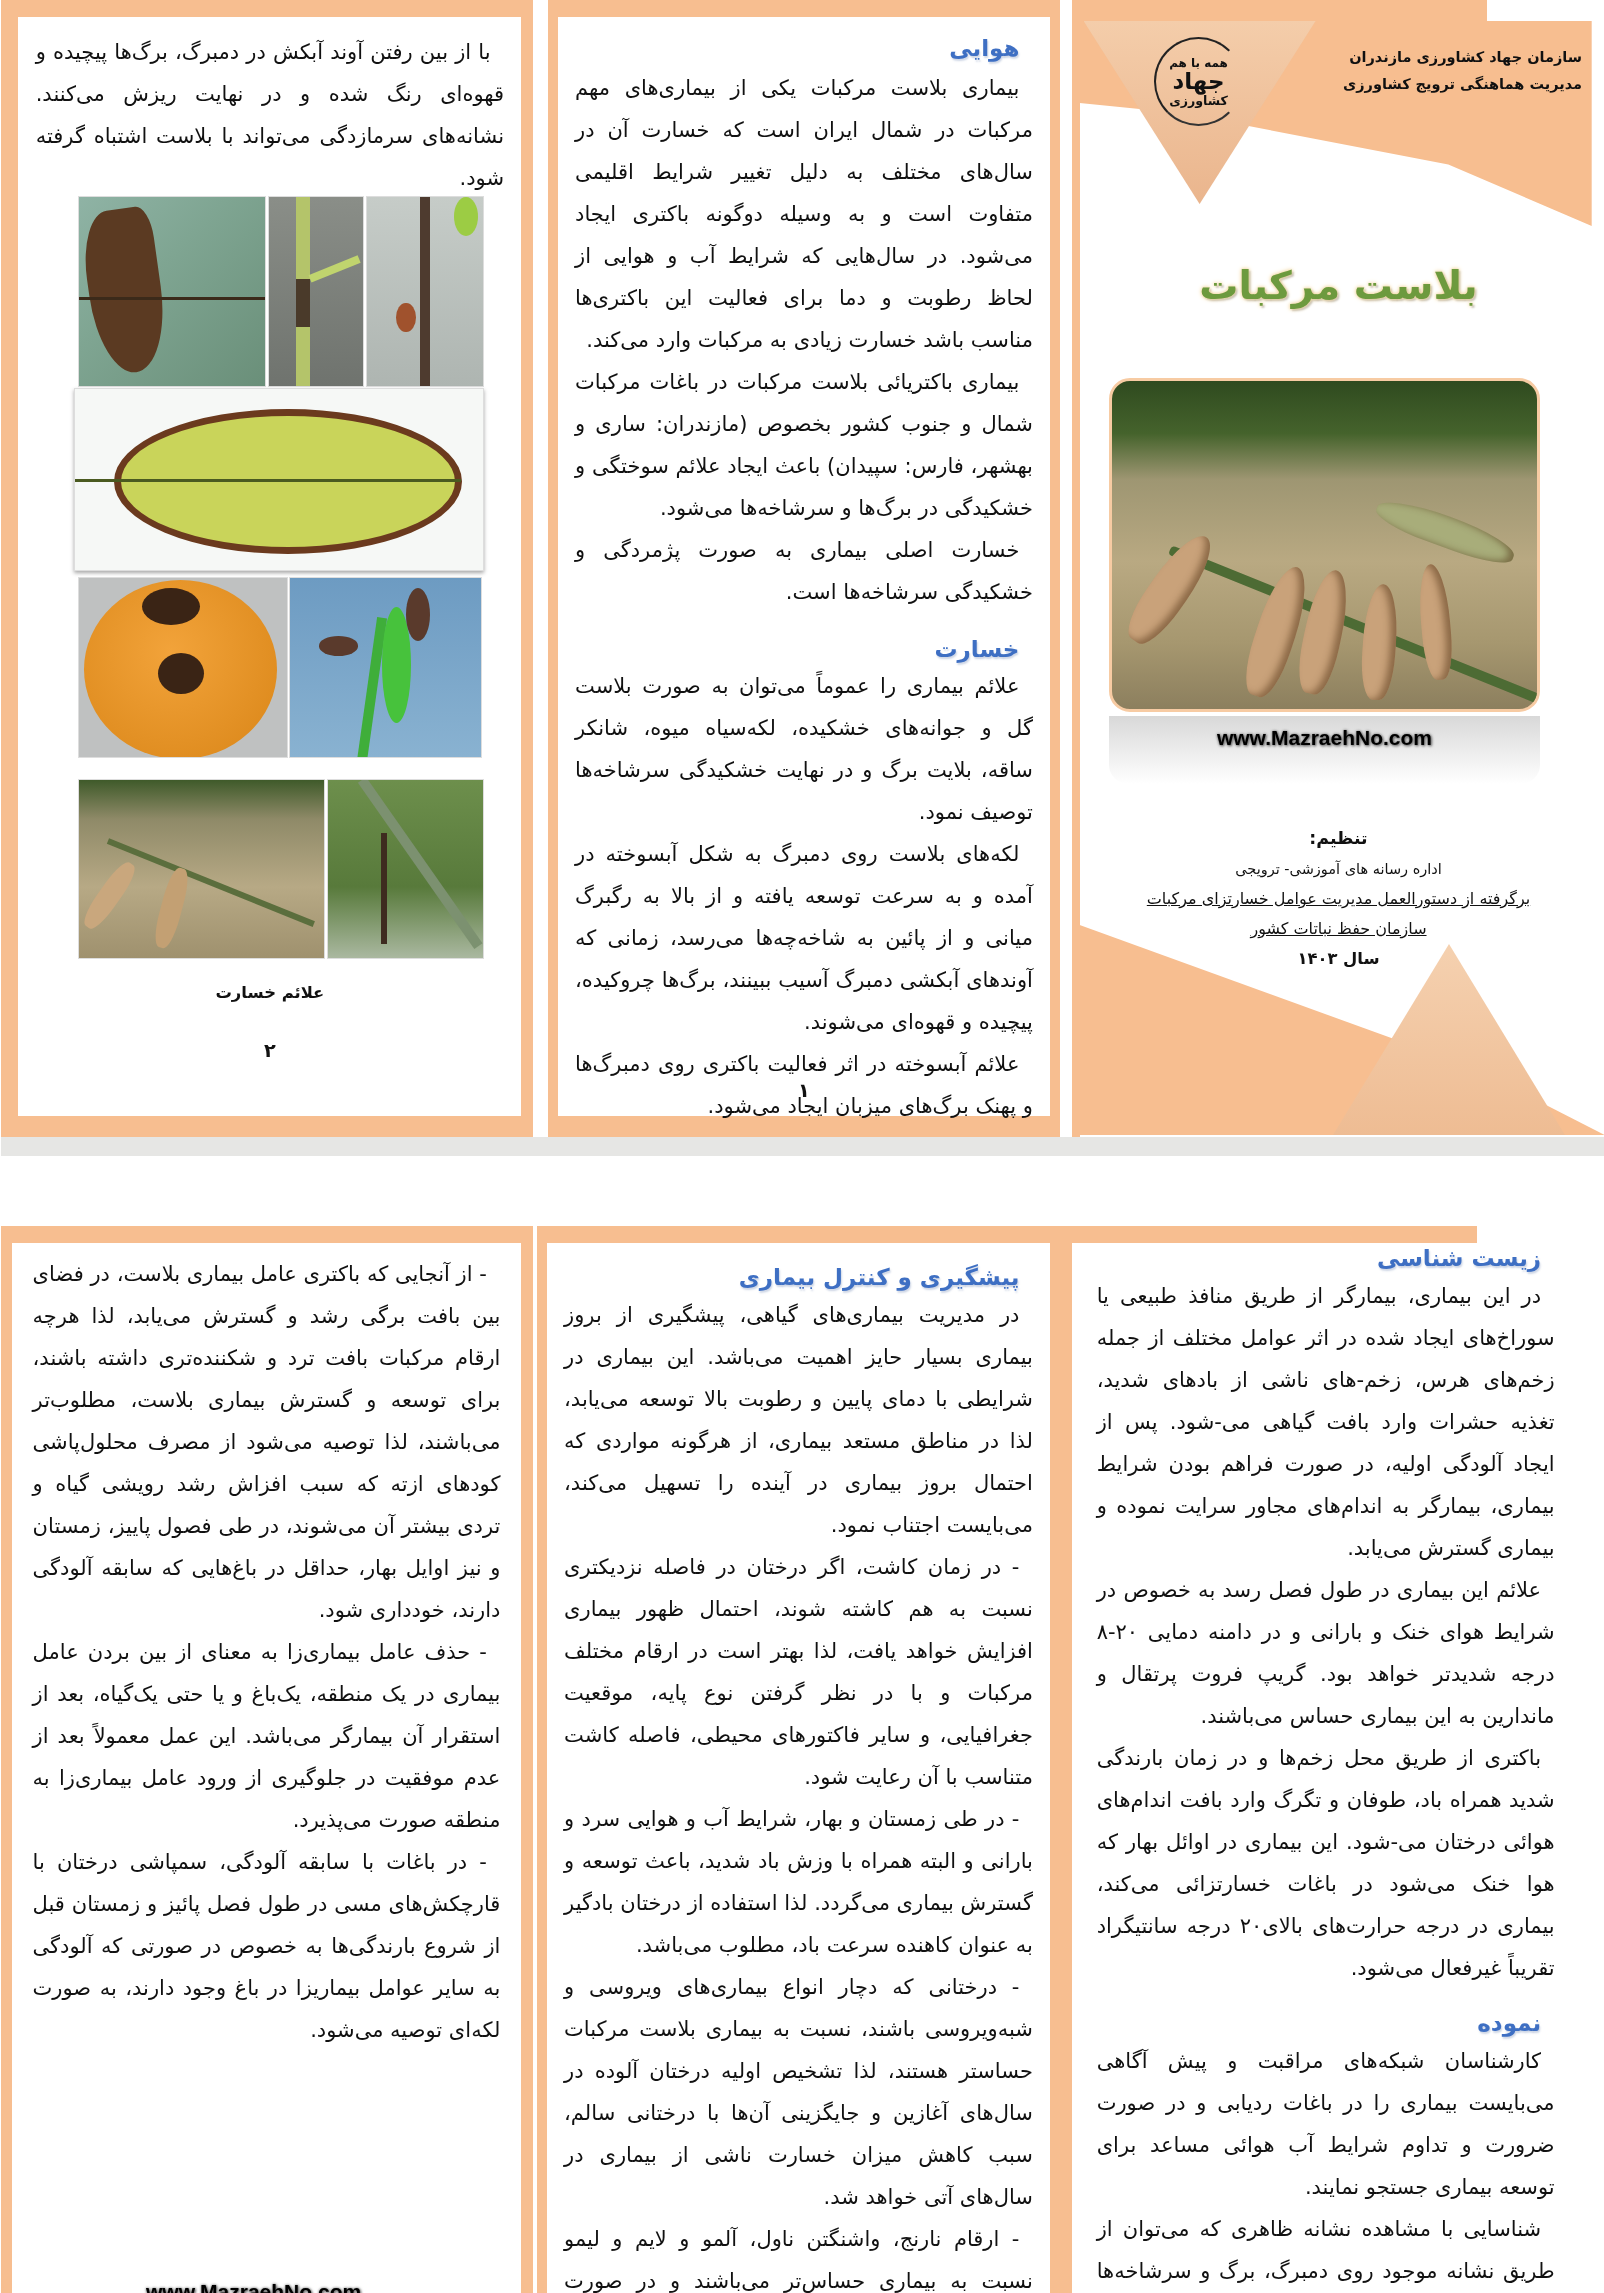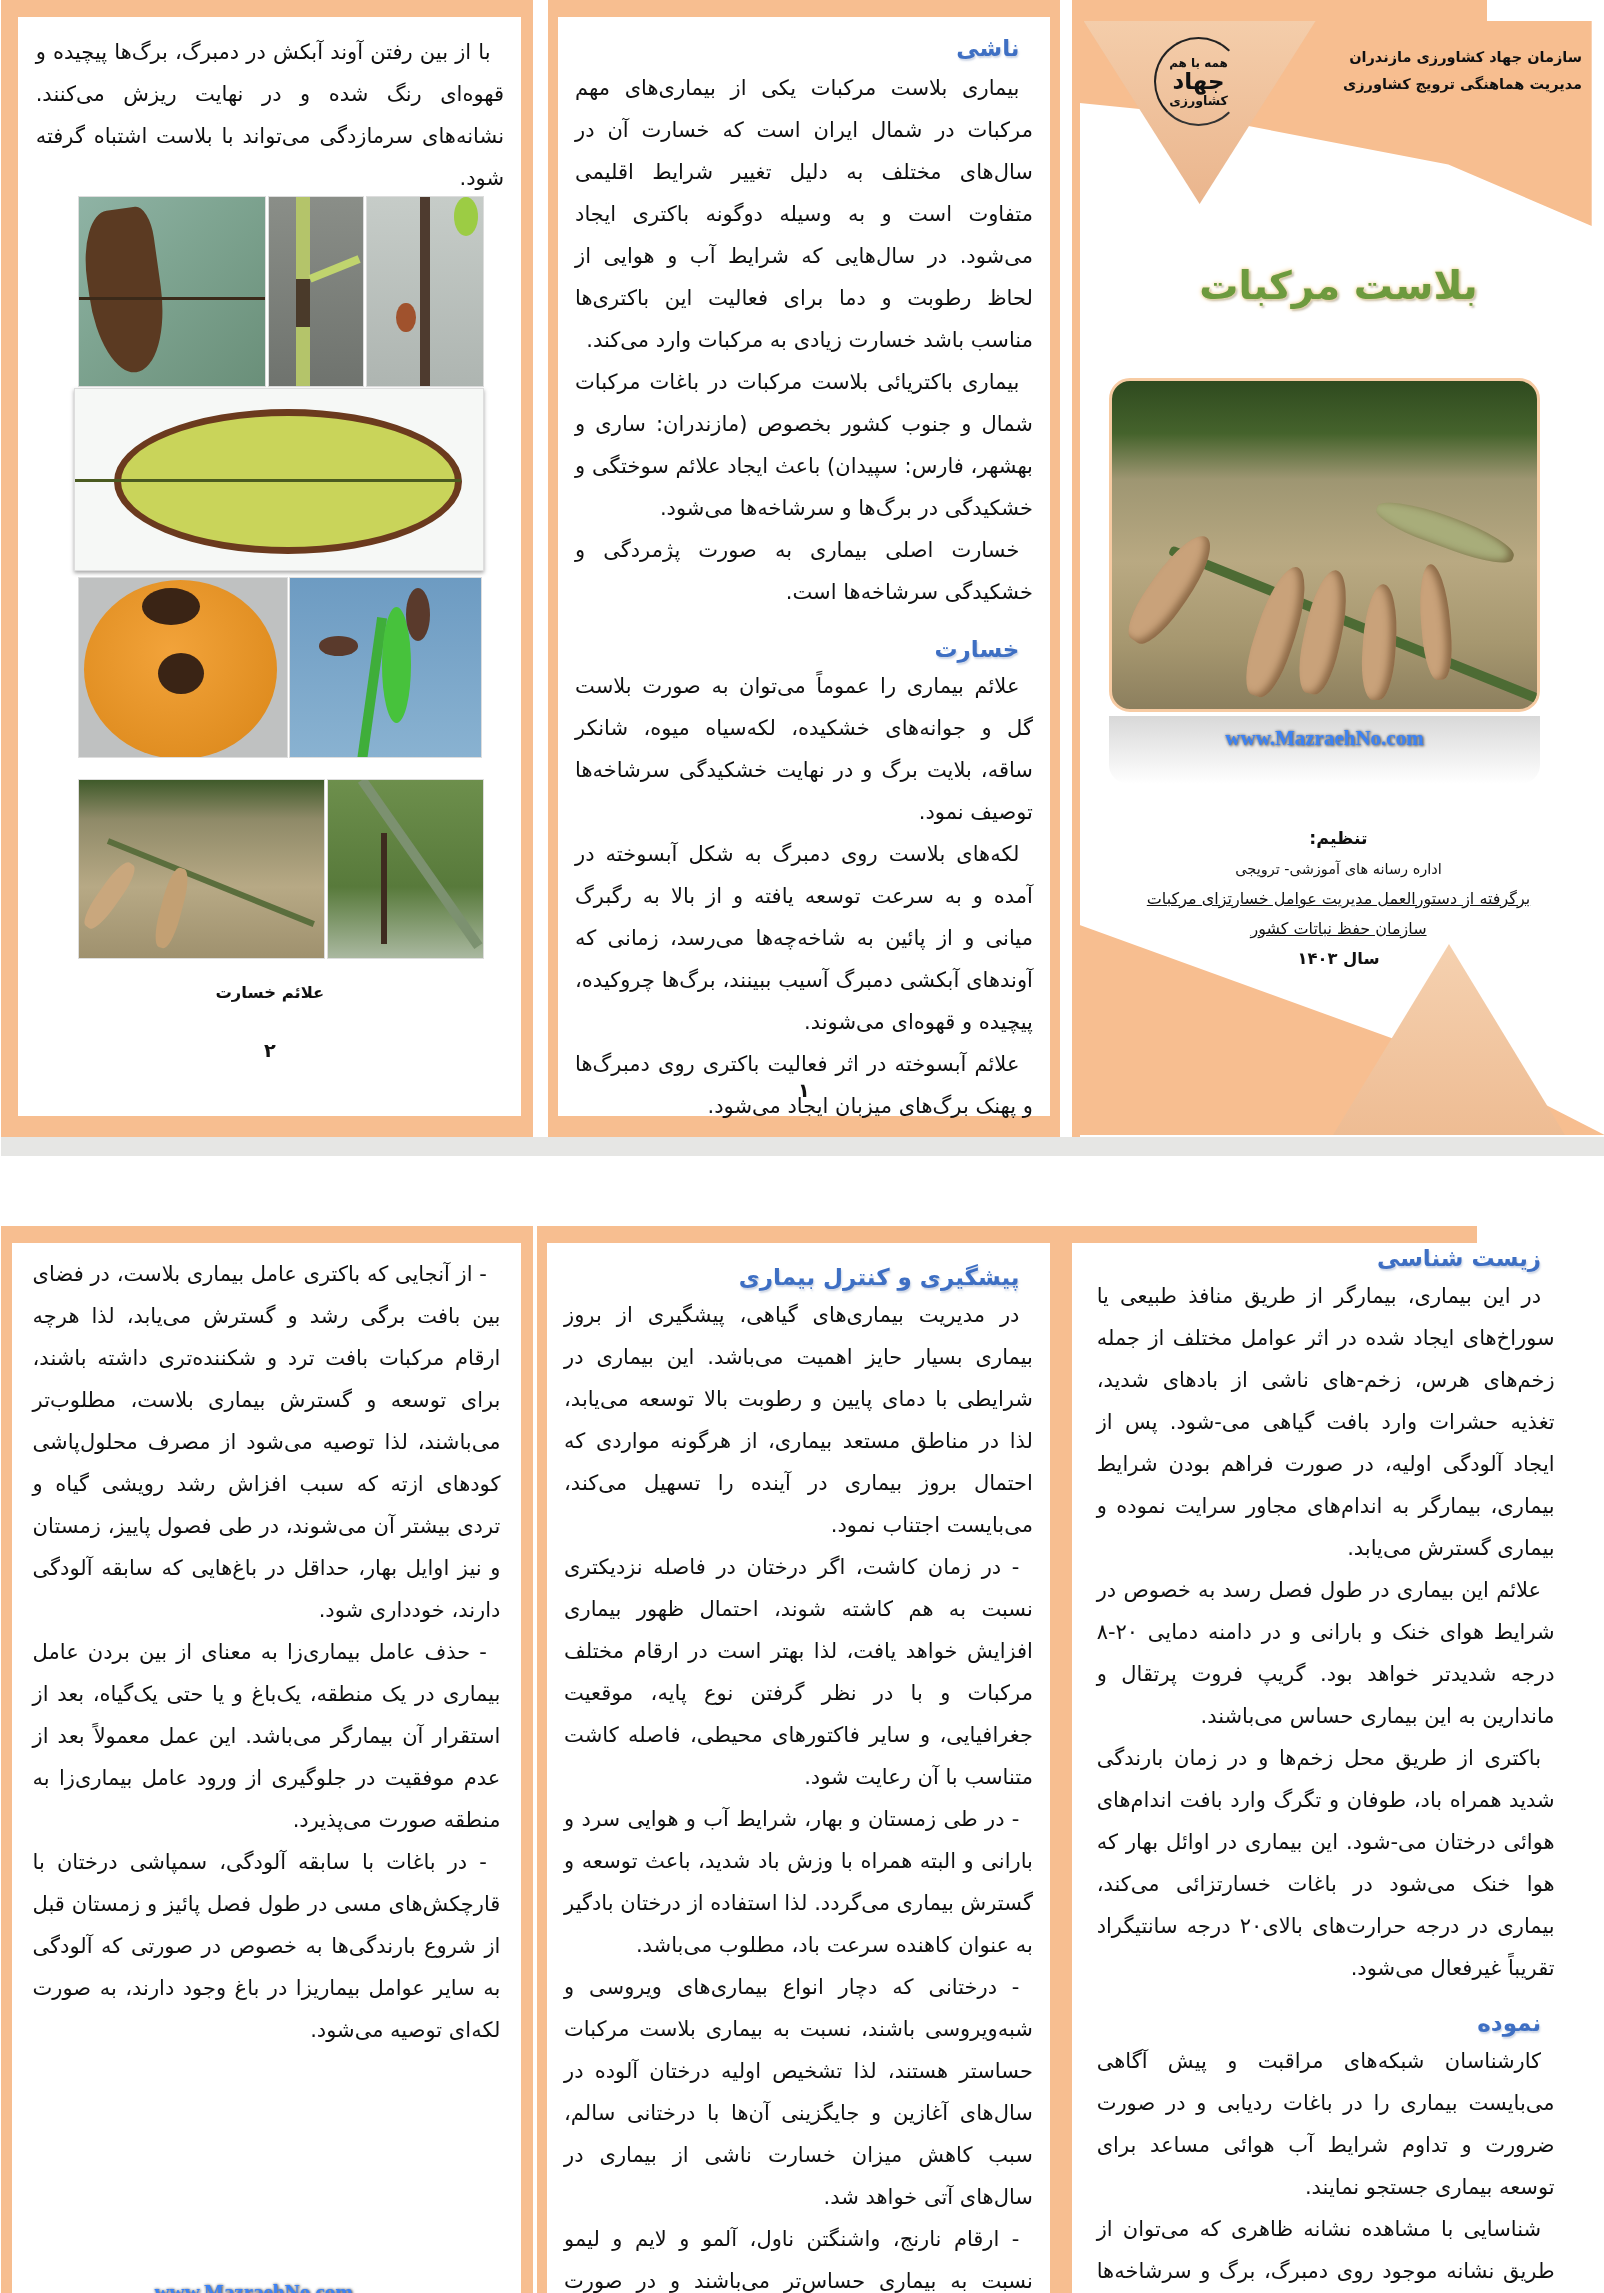--- a/index.html
+++ b/index.html
@@ -72,22 +72,22 @@
     background: linear-gradient(180deg, #2f4a1f 0%, #45632c 16%, #9e9672 30%, #b9a982 55%, #a6976f 80%, #8c7f5e 100%);
   }
   .cover-photo .branch { position: absolute; left: 58px; top: 164px; width: 406px; height: 9.7px; background: #4d6b34; transform: rotate(22deg); transform-origin: left center; border-radius: 3.9px; }
   .cover-photo .leaf { position: absolute; background: #c9a27a; border-radius: 50% 50% 40% 40%; box-shadow: inset -5.8px 0 7.7px rgba(80,50,20,0.5); }
   .reflection {
     position: absolute; left: 37px; top: 716px; width: 431px; height: 68px;
     background: linear-gradient(180deg, rgba(200,200,200,0.7), rgba(255,255,255,0));
     border-radius: 0 0 19.3px 19.3px;
   }
   .watermark {
-    position: absolute; text-align: center; font-family: Liberation Serif, serif; font-size: 21px; font-weight: bold;
-    color: #3b82f6; text-shadow: 0 0 2.9px #777, 1px 1px 2.9px #555; direction: ltr;
+    position: absolute; text-align: center; font-family: Liberation Sans, sans-serif; font-size: 21px; font-weight: bold;
+    color: #000000; text-shadow: 0 0 2.9px #777, 1px 1px 2.9px #555; direction: ltr;
   }
   .credits { position: absolute; left: 0; right: 0; top: 828px; text-align: center; direction: rtl; }
   .credits .c-title { font-weight: bold; font-size: 17.4px; margin-bottom: 5.8px; }
   .credits .c-line { font-size: 14.5px; line-height: 30px; }
   .credits .c-small { font-size: 16px; line-height: 30px; text-decoration: underline; }
   .credits .c-year { font-weight: bold; font-size: 16.4px; line-height: 29px; }
   .bottom-tri-left {
     position: absolute; left: 7.7px; top: 925px; width: 525px; height: 210px; background: #f7be90;
     clip-path: polygon(0 0, 75% 68%, 100% 100%, 0 100%);
   }
@@ -161,21 +161,21 @@
       </div>
 
       <div style="position:absolute;left:0;right:0;top:966px;text-align:center;font-weight:bold;font-size:16.4px;">علائم خسارت</div>
       <div class="page-num" style="top:1022px;">۲</div>
     </div>
   </div>
 
   <div class="panel p1 peach">
     <div class="inner">
       <div class="text-block" style="padding-top:17.4px;">
-        <h2 class="heading">ناشی</h2>
+        <h2 class="heading">هوایی</h2>
         <div style="height:5.8px;"></div>
         <p class="para">بیماری بلاست مرکبات یکی از بیماری‌های مهم مرکبات در شمال ایران است که خسارت آن در سال‌های مختلف به دلیل تغییر شرایط اقلیمی متفاوت است و به وسیله دوگونه باکتری ایجاد می‌شود. در سال‌هایی که شرایط آب و هوایی از لحاظ رطوبت و دما برای فعالیت این باکتری‌ها مناسب باشد خسارت زیادی به مرکبات وارد می‌کند.</p>
         <p class="para">بیماری باکتریائی بلاست مرکبات در باغات مرکبات شمال و جنوب کشور بخصوص (مازندران: ساری و بهشهر، فارس: سپیدان) باعث ایجاد علائم سوختگی و خشکیدگی در برگ‌ها و سرشاخه‌ها می‌شود.</p>
         <p class="para">خسارت اصلی بیماری به صورت پژمردگی و خشکیدگی سرشاخه‌ها است.</p>
         <div style="height:23px;"></div>
         <h2 class="heading">خسارت</h2>
         <div style="height:3.9px;"></div>
         <p class="para">علائم بیماری را عموماً می‌توان به صورت بلاست گل و جوانه‌های خشکیده، لکه‌سیاه میوه، شانکر ساقه، بلایت برگ و در نهایت خشکیدگی سرشاخه‌ها توصیف نمود.</p>
         <p class="para">لکه‌های بلاست روی دمبرگ به شکل آبسوخته در آمده و به سرعت توسعه یافته و از بالا به رگبرگ میانی و از پائین به شاخه‌چه‌ها می‌رسد، زمانی که آوندهای آبکشی دمبرگ آسیب ببینند، برگ‌ها چروکیده، پیچیده و قهوه‌ای می‌شوند.</p>
         <p class="para">علائم آبسوخته در اثر فعالیت باکتری روی دمبرگ‌ها و پهنک برگ‌های میزبان ایجاد می‌شود.</p>

